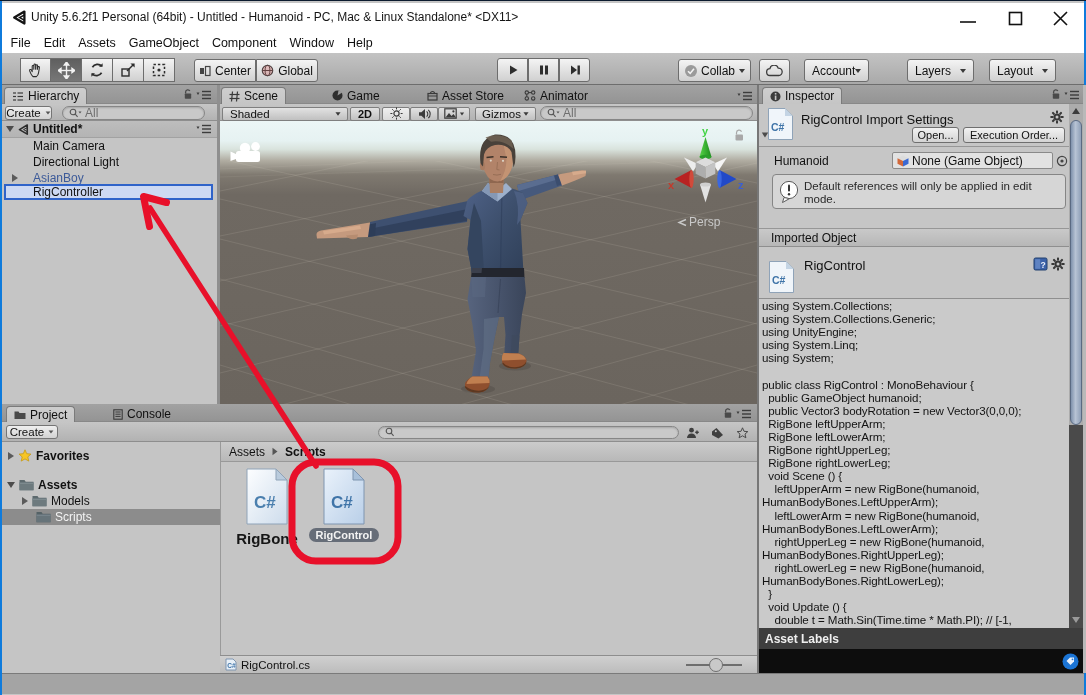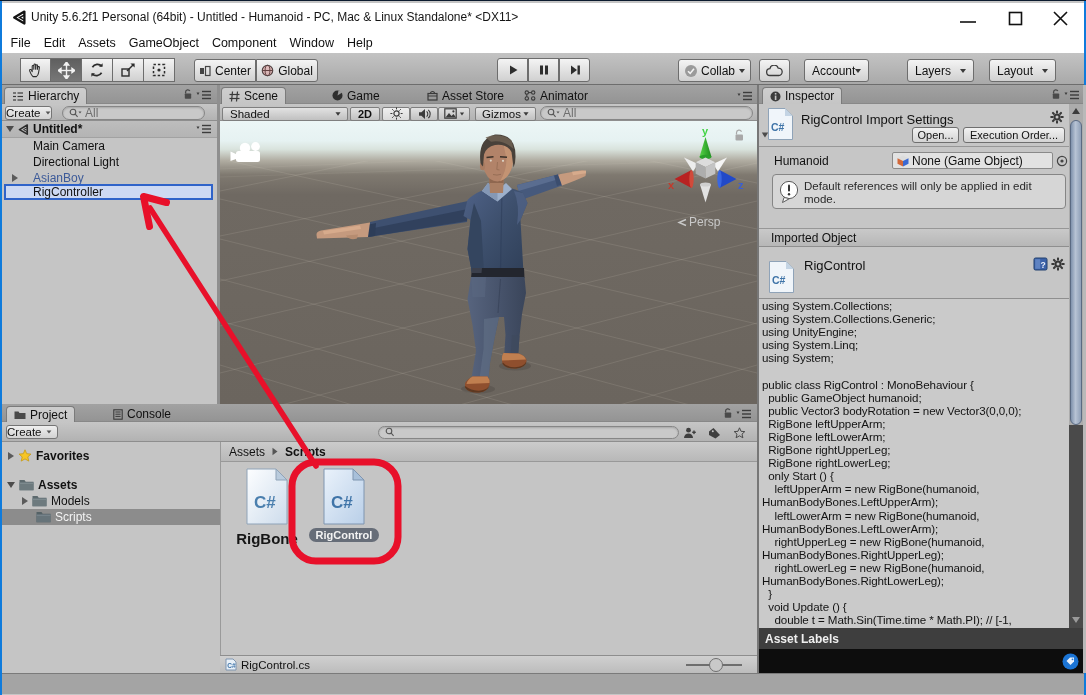--- a/index.html
+++ b/index.html
@@ -29,21 +29,21 @@
   .btn-label { font-size:12px; color:#111; white-space:nowrap; }
   .caret { width:0; height:0; border-left:3.5px solid transparent; border-right:3.5px solid transparent; border-top:4.5px solid #3a3a3a; display:inline-block; }
 
   
   .tabbar { position:absolute; left:0; right:0; top:0; height:19px; background:linear-gradient(#a2a2a2,#949494); border-bottom:1px solid #888;text-decoration:underline; }
   .tab { position:absolute; top:2px; height:17px; display:flex; align-items:center; padding:0 7px; font-size:12px; color:#111; }
   .tab.active { background:linear-gradient(#cecece,#c5c5c5); border:1px solid #7b7b7b; border-bottom:none; border-radius:4px 4px 0 0; }
   .tab .ticon { margin-right:4px; display:flex; }
   .panel-menu { position:absolute; display:flex; align-items:center; gap:3px; }
   .rowbar { position:absolute; left:0; right:0; background:linear-gradient(#c6c6c6,#b2b2b2); border-bottom:1px solid #8e8e8e; }
-  .minibtn { position:absolute; background:linear-gradient(#efefef,#d2d2d2); border:1px solid #757575; border-radius:3px; display:flex; align-items:center; font-size:11.5px; color:#111; }
+  .minibtn { position:absolute; background:linear-gradient(#efefef,#d2d2d2); border:1px solid #757575; border-radius:3px; display:flex; align-items:center; justify-content:center; font-size:11.5px; color:#111; }
   .searchpill { position:absolute; background:#c9c9c9; border:1px solid #868686; border-radius:9px; box-shadow:inset 0 1px 2px rgba(0,0,0,.18); display:flex; align-items:center; padding:0 6px; }
   .searchpill .ph { color:#6e6e6e; font-size:12px; margin-left:3px; }
 
   
   .hierarchy { left:0; top:84px; width:215px; height:316px; background:#c5c5c5; }
   .hrow { position:absolute; left:0; right:0; height:16px; display:flex; align-items:center; font-size:12px; color:#111; }
   .hrow .tri { margin:0 3px 0 4px; }
   .tri-r { width:0; height:0; border-top:4px solid transparent; border-bottom:4px solid transparent; border-left:6px solid #5b5b5b; display:inline-block; }
   .tri-d { width:0; height:0; border-left:4.5px solid transparent; border-right:4.5px solid transparent; border-top:6px solid #4c4c4c; display:inline-block; }
   .rig-annot { position:absolute; left:2px; top:99px; width:209px; height:16px; background:#cdd9f3; border:2.2px solid #2f63c9; border-radius:0; display:flex; align-items:center; }
@@ -855,21 +855,21 @@
             <div class="codeline">using System.Linq;</div>
             <div class="codeline">using System;</div>
             <div class="codeline">&nbsp;</div>
             <div class="codeline">public class RigControl : MonoBehaviour {</div>
             <div class="codeline">  public GameObject humanoid;</div>
             <div class="codeline">  public Vector3 bodyRotation = new Vector3(0,0,0);</div>
             <div class="codeline">  RigBone leftUpperArm;</div>
             <div class="codeline">  RigBone leftLowerArm;</div>
             <div class="codeline">  RigBone rightUpperLeg;</div>
             <div class="codeline">  RigBone rightLowerLeg;</div>
-            <div class="codeline">  only Start () {</div>
+            <div class="codeline">  void Scene () {</div>
             <div class="codeline">    leftUpperArm = new RigBone(humanoid,</div>
             <div class="codeline">HumanBodyBones.LeftUpperArm);</div>
             <div class="codeline">    leftLowerArm = new RigBone(humanoid,</div>
             <div class="codeline">HumanBodyBones.LeftLowerArm);</div>
             <div class="codeline">    rightUpperLeg = new RigBone(humanoid,</div>
             <div class="codeline">HumanBodyBones.RightUpperLeg);</div>
             <div class="codeline">    rightLowerLeg = new RigBone(humanoid,</div>
             <div class="codeline">HumanBodyBones.RightLowerLeg);</div>
             <div class="codeline">  }</div>
             <div class="codeline">  void Update () {</div>

